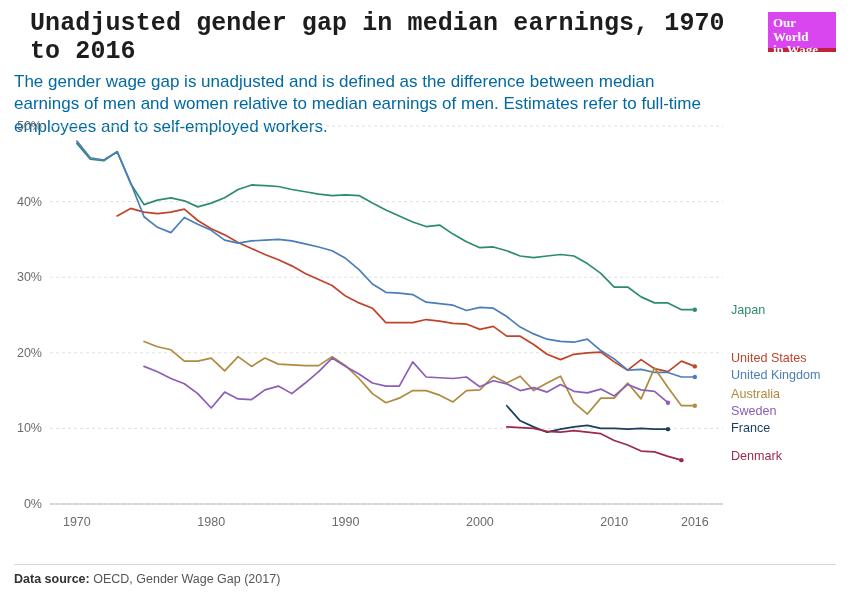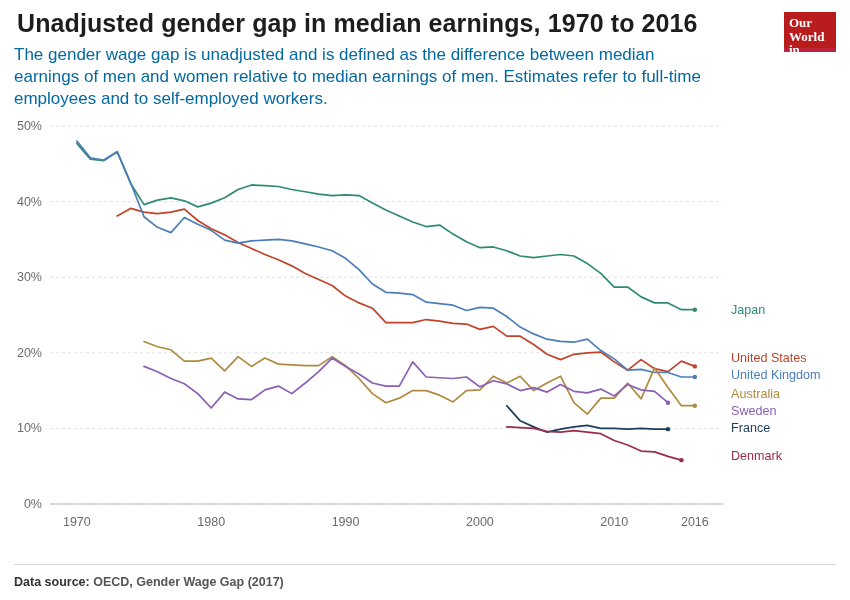--- a/index.html
+++ b/index.html
@@ -11,41 +11,41 @@
     color: #1a1a1a;
     position: relative;
     overflow: hidden;
   }
 
   .header {
     position: absolute;
     left: 14px; top: 10px; width: 740px;
   }
   .title {
-    font-family: Liberation Sans, sans-serif;
+    font-family: Liberation Mono, monospace;
     font-size: 25px;
     font-weight: 700;
     color: #1d1d1d;
     letter-spacing: 0.1px;
-    margin: 0 0 6px 3px;
+    margin: 0 0 6px 16px;
     line-height: 1.1;
   }
   .subtitle {
     font-size: 17px;
     color: #0369a1;
     line-height: 1.32;
     margin: 0;
     width: 700px;
   }
 
   .owid-logo {
     position: absolute;
     right: 14px; top: 12px;
-    width: 52px; height: 40px;
-    background: #b91c1c;
+    width: 68px; height: 40px;
+    background: #d946ef;
     color: #ffffff;
     font-family: "Liberation Serif", serif;
     font-weight: 700;
     font-size: 13px;
     line-height: 1.05;
     padding: 4px 5px 0 5px;
     border-bottom: 4px solid #c0223b;
   }
 
   .chart-area {
@@ -59,22 +59,21 @@
   .footer {
     position: absolute;
     left: 14px; right: 14px; bottom: 8px;
     height: 28px;
     border-top: 1px solid #d8d8d8;
     padding-top: 7px;
     font-size: 12.5px;
     color: #555;
     display: flex;
     justify-content: space-between;
-    align-items: center;
-    font-weight: bold;
+    align-items: flex-start;
   }
   .footer b { color: #333; }
   .footer .right { color: #555; }
 
   .tick-label { font-size: 12.5px; fill: #6b6b6b; font-family: "Liberation Sans", sans-serif; }
   .series-label { font-size: 12.6px; font-family: "Liberation Sans", sans-serif; }
   .gridline { stroke: #e0e0e0; stroke-width: 1; stroke-dasharray: 3 3; }
   .axisline { stroke: #b9b9b9; stroke-width: 1; }
   .dataline { fill: none; stroke-width: 1.7; stroke-linejoin: round; stroke-linecap: round; }
 </style>

